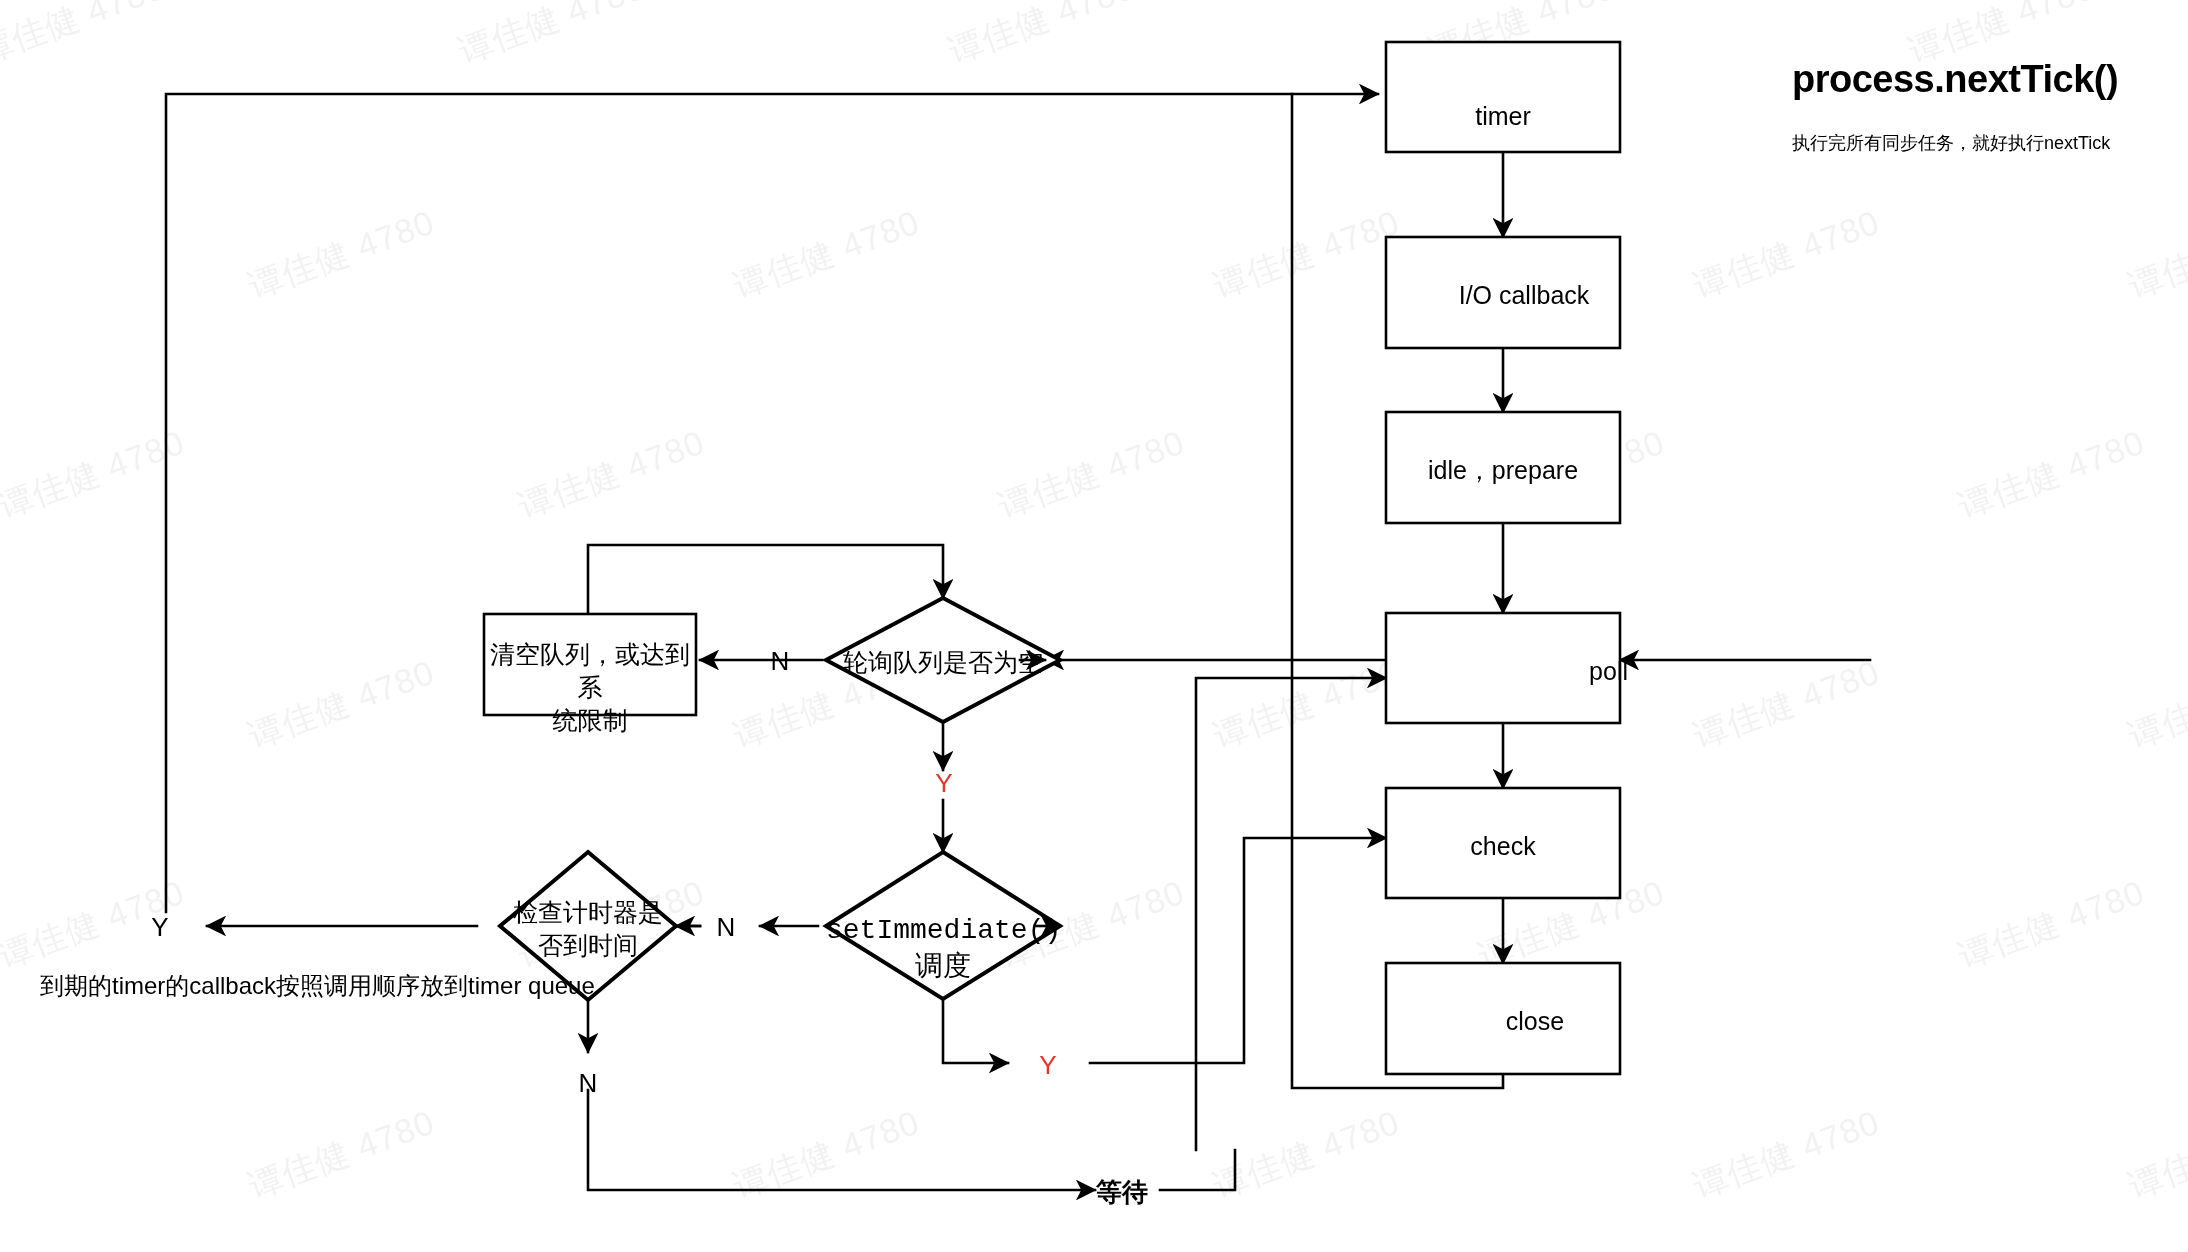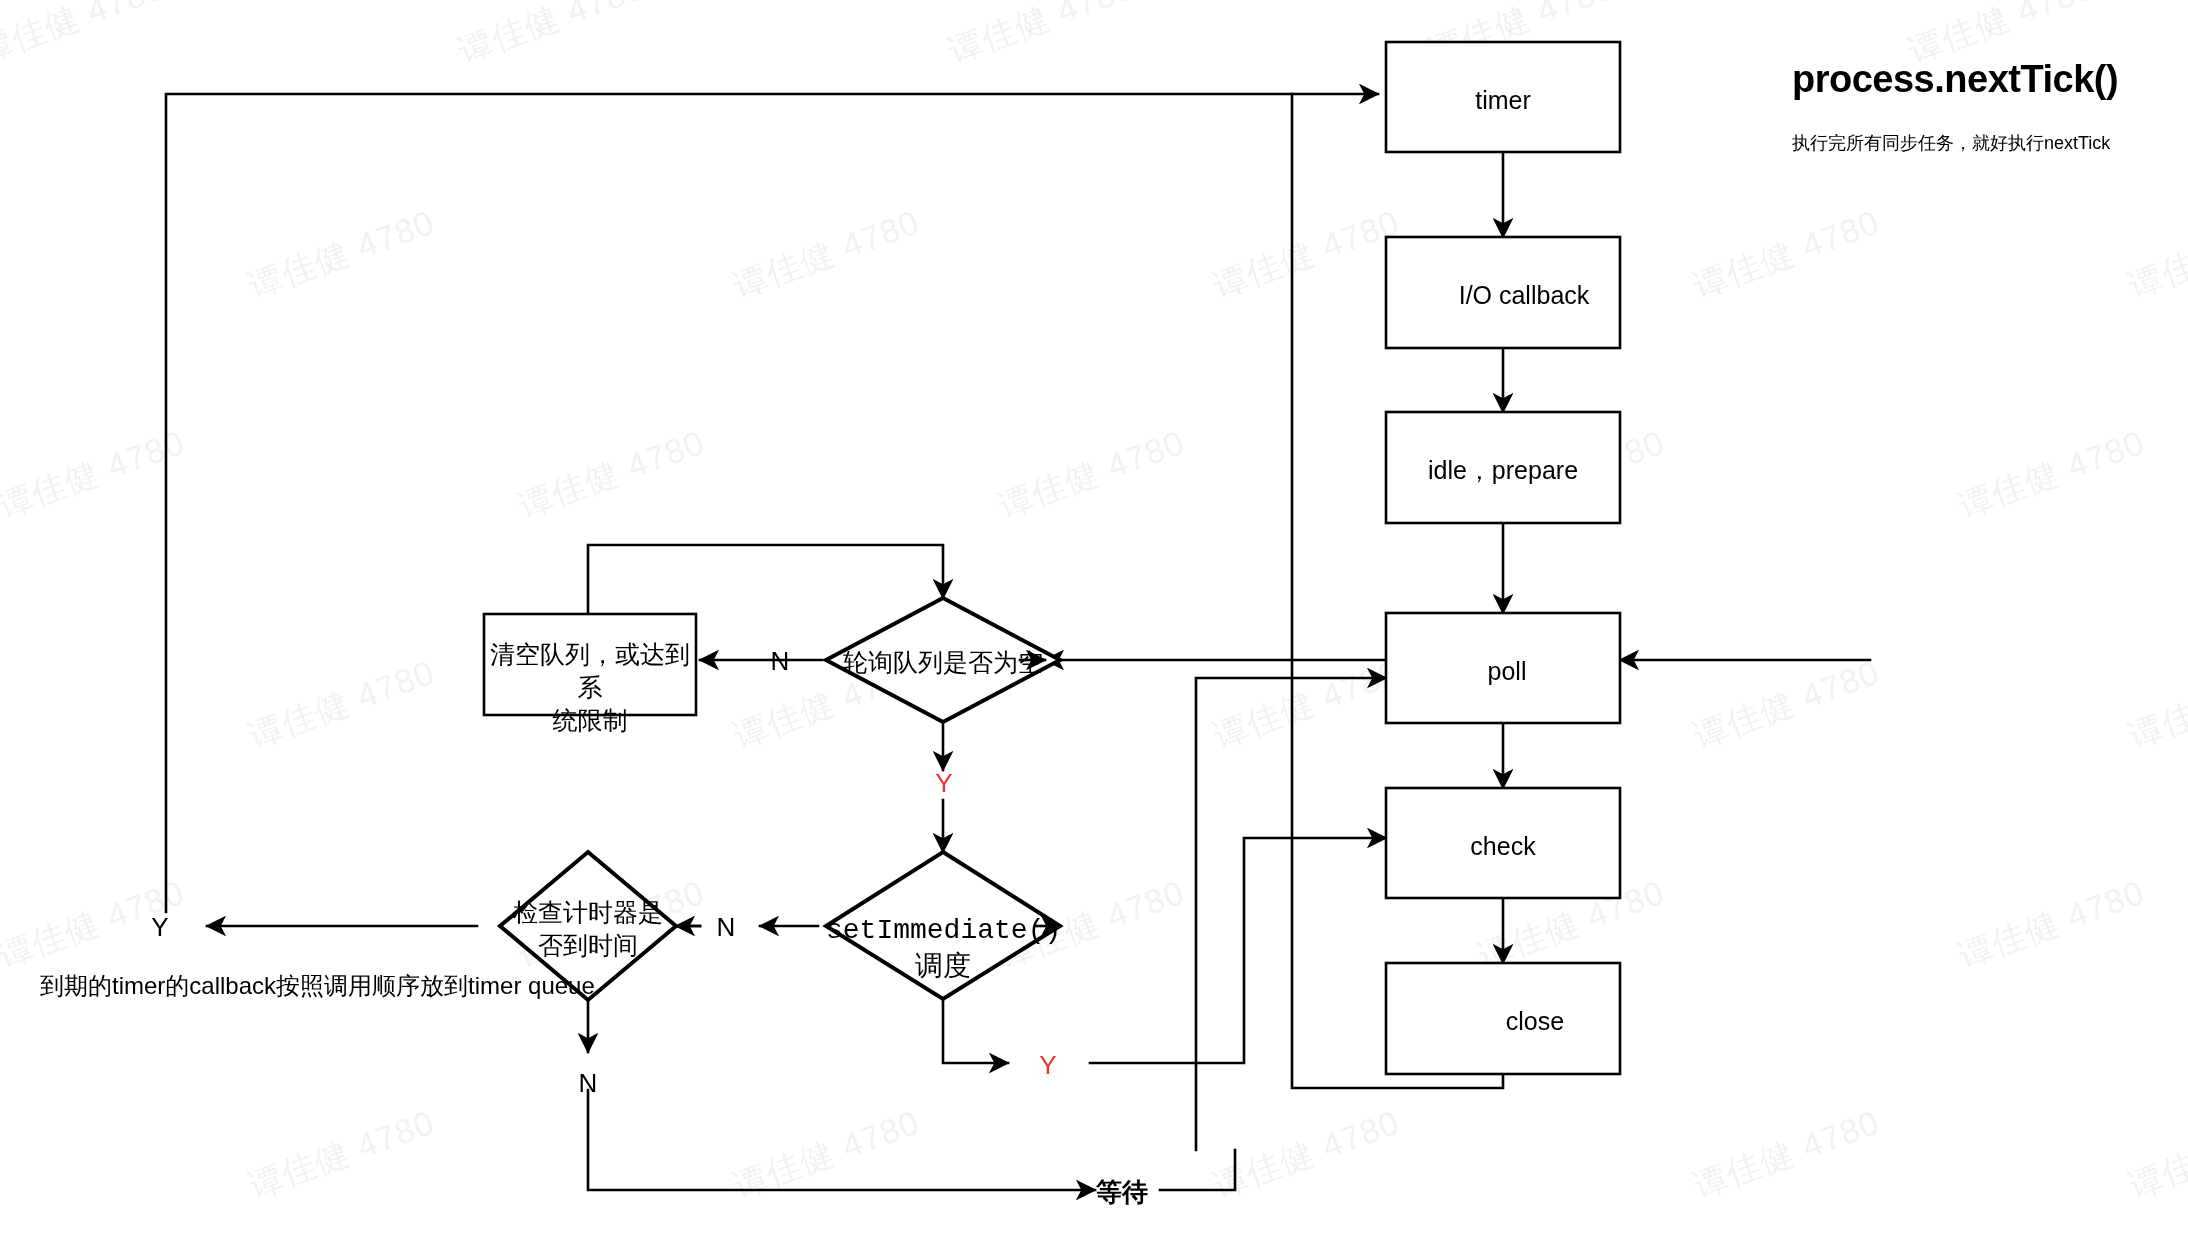--- a/index.html
+++ b/index.html
@@ -189,24 +189,24 @@
 
       <path d="M 1045 660 L 1020 660" marker-start="url(#arrow)" stroke-width="2.6"></path>
       <path d="M 1060 926 L 1035 926" marker-start="url(#arrow)" stroke-width="2.6"></path>
       <path d="M 676 926 L 700 926" marker-start="url(#arrow)" stroke-width="2.6"></path>
     </g>
   </svg>
 
   <div id="title" style="left:1792px; top:58px;">process.nextTick()</div>
   <div id="subtitle" style="left:1792px; top:131px;">执行完所有同步任务，就好执行nextTick</div>
 
-  <div class="node-label" style="left:1386px; top:84px; width:234px;">timer</div>
+  <div class="node-label" style="left:1386px; top:100px; width:234px;">timer</div>
   <div class="node-label" style="left:1386px; top:279px; width:276px;">I/O callback</div>
   <div class="node-label" style="left:1386px; top:454px; width:234px;">idle，prepare</div>
-  <div class="node-label" style="left:1386px; top:655px; width:242px;">poll</div>
+  <div class="node-label" style="left:1386px; top:655px; width:242px;text-align:right;">poll</div>
   <div class="node-label" style="left:1386px; top:830px; width:234px;">check</div>
   <div class="node-label" style="left:1386px; top:1005px; width:234px;margin-left:32px;">close</div>
 
   <div class="node-label" style="left:484px; top:638px; width:212px;">清空队列，或达到系
 统限制</div>
 
   <div class="node-label" style="left:833px; top:646px; width:220px;">轮询队列是否为空</div>
   <div class="node-label" style="left:498px; top:896px; width:180px;">检查计时器是
 否到时间</div>
   <div class="node-label mono" style="left:826px; top:913px; width:234px;">setImmediate() 调度</div>

